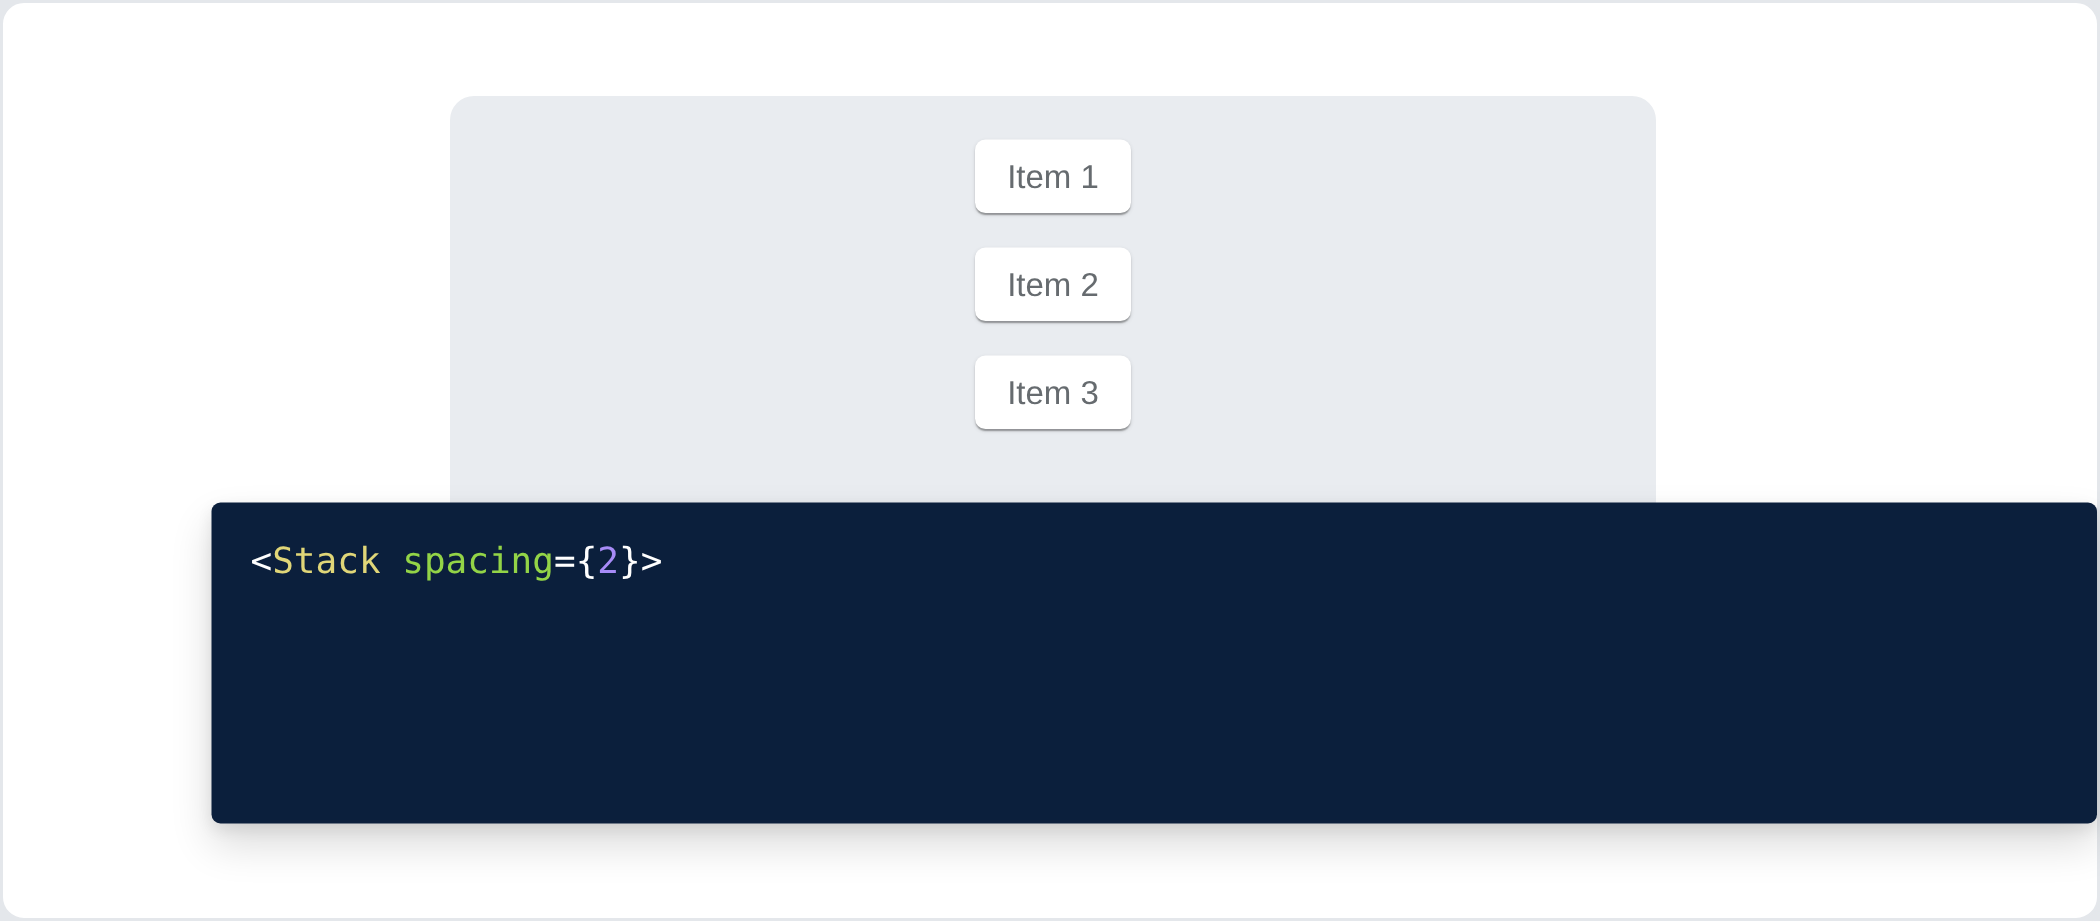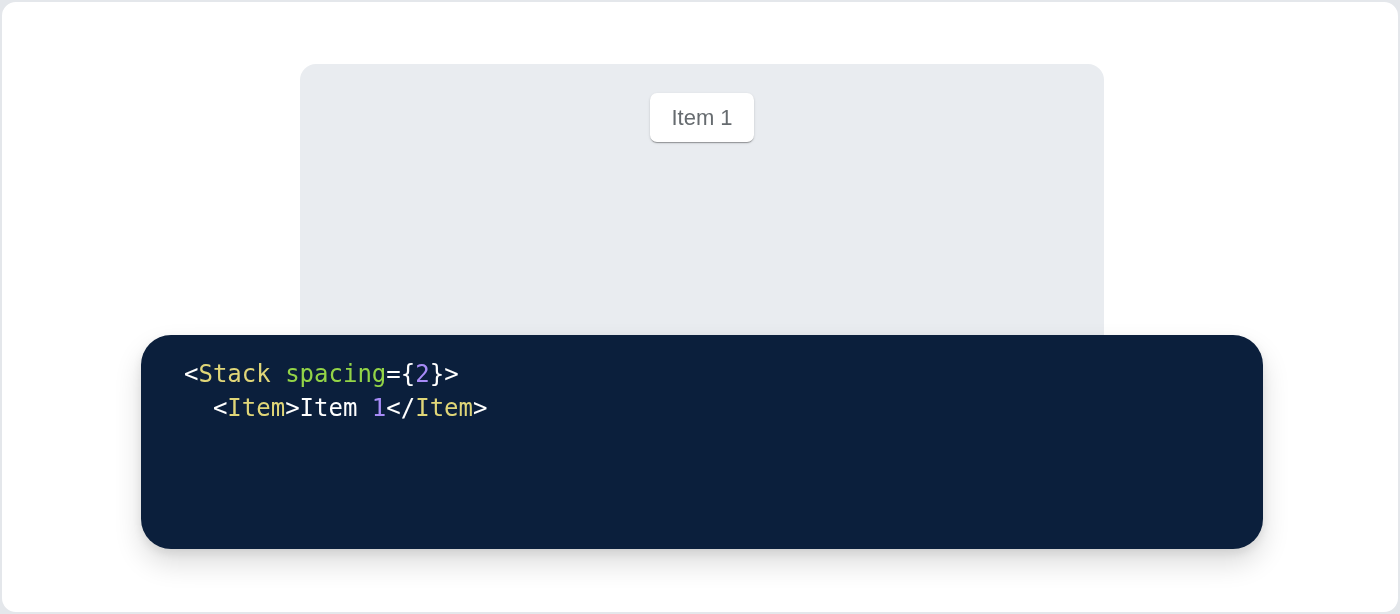--- a/index.html
+++ b/index.html
@@ -51,24 +51,24 @@
     line-height: 27px;
     color: var(--item-text);
     box-shadow: 0 2px 1px -1px rgba(0,0,0,0.2),
                 0 1px 1px 0 rgba(0,0,0,0.14),
                 0 1px 3px 0 rgba(0,0,0,0.12);
     text-align: center;
   }
   .code-block {
     position: absolute;
     left: 139px; top: 333px;
-    width: 1122px; height: 214px;
+    width: 1257px; height: 214px;
     background: var(--code-bg);
-    border-radius: 30px;
-    padding: 22px 43px;
+    border-radius: 6px;
+    padding: 22px 26px;
     box-shadow: 0 14px 28px rgba(0,0,0,0.14), 0 4px 10px rgba(0,0,0,0.08);
     overflow: hidden;
   }
   .code-line {
     font-family: "DejaVu Sans Mono", monospace;
     font-size: 24px;
     line-height: 34px;
     white-space: pre;
     color: var(--code-plain);
   }
@@ -81,23 +81,28 @@
 </head>
 <body>
 
 <div class="card">
 
   <div class="demo-panel">
     <div class="stack">
       <div class="stack-item">
         <span>Item 1</span>
       </div>
+      <div class="stack-item">
+        <span>Item 2</span>
+      </div>
+      <div class="stack-item">
+        <span>Item 3</span>
+      </div>
     </div>
   </div>
 
   <div class="code-block">
     <div id="code-lines">
         <div class="code-line"><span class="tok-punc">&lt;</span><span class="tok-tag">Stack</span><span class="tok-plain"> </span><span class="tok-attr">spacing</span><span class="tok-punc">=</span><span class="tok-punc">{</span><span class="tok-num">2</span><span class="tok-punc">}</span><span class="tok-punc">&gt;</span></div>
-        <div class="code-line"><span class="tok-plain">  </span><span class="tok-punc">&lt;</span><span class="tok-tag">Item</span><span class="tok-punc">&gt;</span><span class="tok-plain">Item </span><span class="tok-num">1</span><span class="tok-punc">&lt;/</span><span class="tok-tag">Item</span><span class="tok-punc">&gt;</span></div>
       </div>
   </div>
 
 </div>
 
 </body></html>

